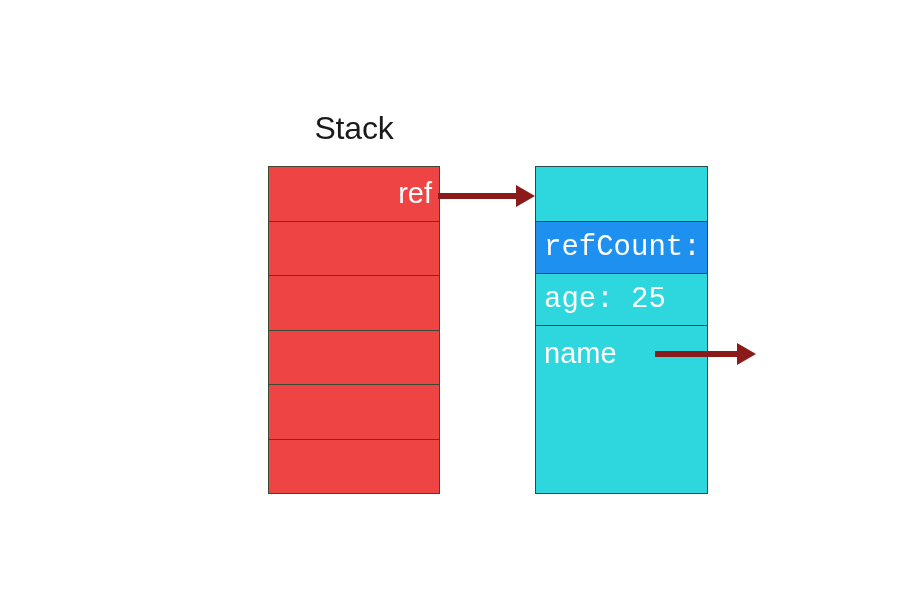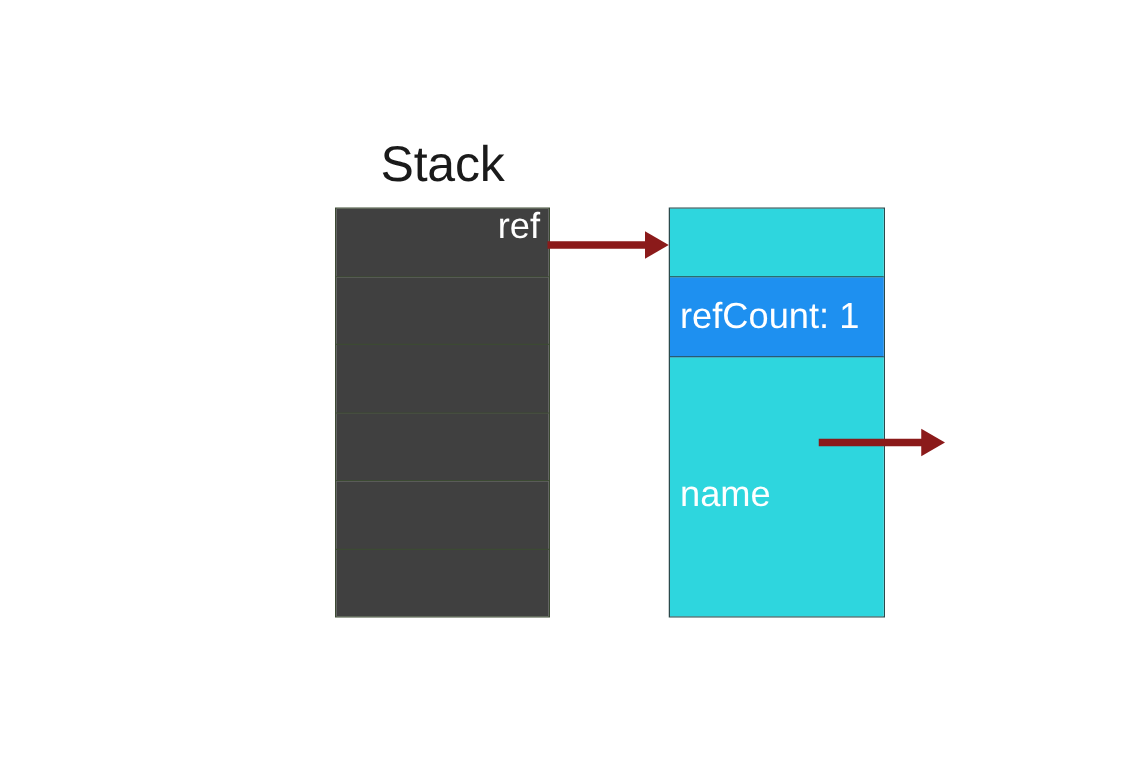--- a/index.html
+++ b/index.html
@@ -21,21 +21,21 @@
     left: 0;
     top: 0;
     width: 912px;
     height: 610px;
   }
 
   
   .col-title {
     position: absolute;
     font-family: "Liberation Sans", sans-serif;
-    font-size: 40px;
+    font-size: 32px;
     font-weight: 300;
     color: #1a1a1a;
     letter-spacing: -0.2px;
     line-height: 1;
     text-align: center;
     white-space: nowrap;
   }
   #stack-title {
     left: 254px;
     top: 112px;
@@ -68,26 +68,26 @@
     top: 166px;
     width: 172px;
     height: 328px;
     box-sizing: border-box;
     border: 1.6px solid #3c4a33;
     display: flex;
     flex-direction: column;
   }
   .stack-cell {
     flex: 1 1 0;
-    background: #404040;
+    background: #ef4444;
     border-bottom: 1.6px solid #3c4a33;
     box-sizing: border-box;
     position: relative;
     display: flex;
-    align-items: flex-start;
+    align-items: center;
     justify-content: flex-end;
   }
   .stack-cell:last-child {
     border-bottom: none;
   }
   .stack-cell-text {
     color: #ffffff;
     font-size: 29px;
     font-weight: 300;
     padding-right: 7px;
@@ -114,22 +114,22 @@
     display: flex;
     align-items: center;
     justify-content: flex-start;
   }
   .heap-cell:last-child {
     border-bottom: none;
   }
   .heap-cell.cyan { background: #2ed6de; }
   .heap-cell.blue { background: #1e90f0; }
   .heap-cell.h-header { height: 55px; }
-  .heap-cell.h-row    { height: 64px; }
-  .heap-cell.h-tail   { flex: 1 1 auto; align-items: center; padding-top: 13px; }
+  .heap-cell.h-row    { height: 52px; font-family: Liberation Mono, monospace; }
+  .heap-cell.h-tail   { flex: 1 1 auto; align-items: flex-start; padding-top: 13px; }
   .heap-cell-text {
     color: #ffffff;
     font-size: 29px;
     font-weight: 300;
     padding-left: 8px;
     line-height: 1;
     white-space: nowrap;
   }
 
   
@@ -199,20 +199,23 @@
     </div>
   </div>
 
   <div id="heap-column">
     <div class="heap-cell cyan h-header">
       <span class="heap-cell-text"></span>
     </div>
     <div class="heap-cell blue h-row">
       <span class="heap-cell-text">refCount: 1</span>
     </div>
+    <div class="heap-cell cyan h-row">
+      <span class="heap-cell-text">age:  25</span>
+    </div>
     <div class="heap-cell cyan h-tail">
       <span class="heap-cell-text">name</span>
     </div>
   </div>
 
   <div id="arrow-ref" class="arrow">
     <div class="shaft"></div>
     <div class="head"></div>
   </div>
 

